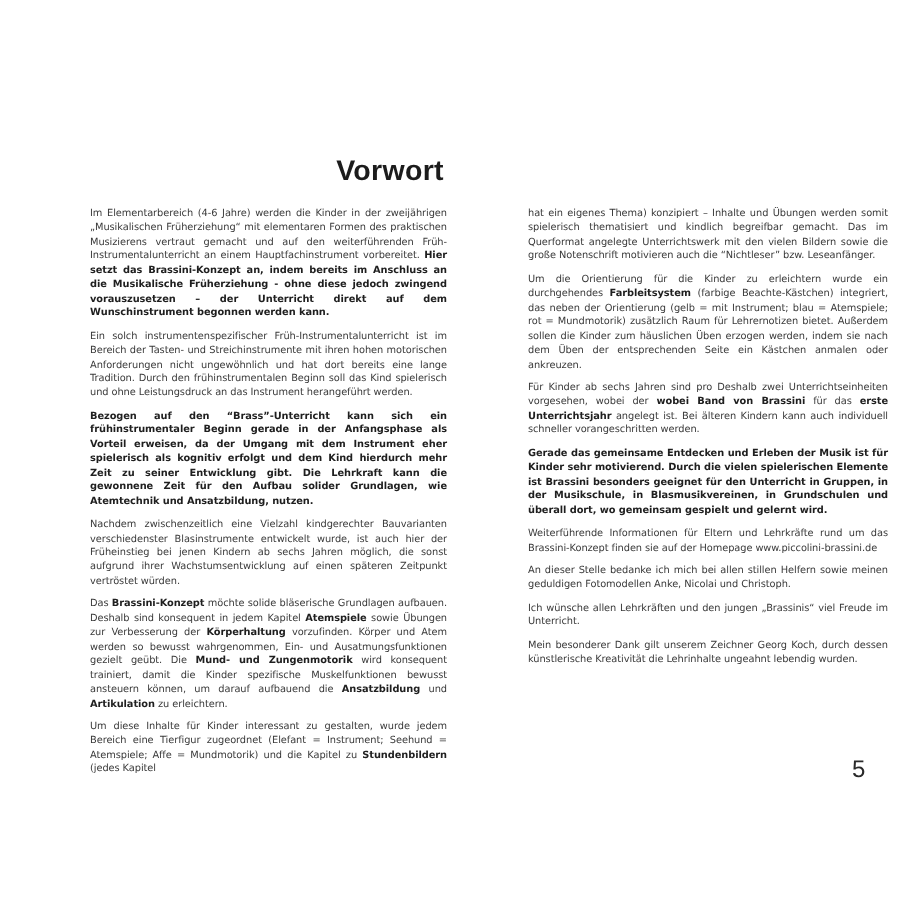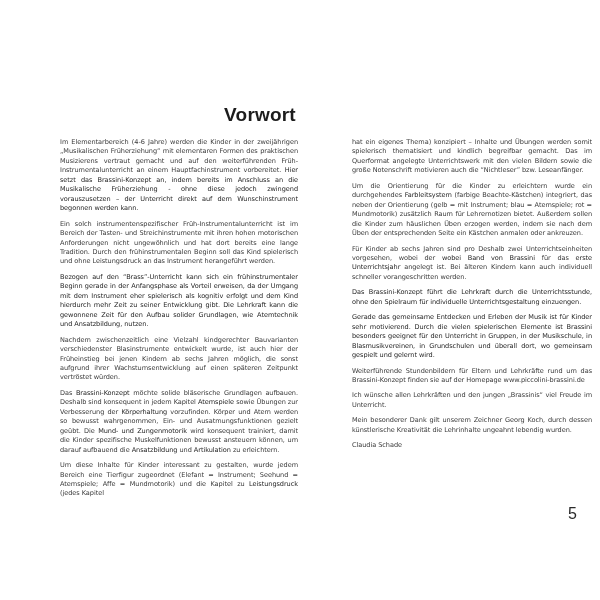--- a/index.html
+++ b/index.html
@@ -12,46 +12,45 @@
     font-family: "Liberation Sans", sans-serif; font-weight: bold; font-size: 19px; color: #1c1c1c;
     letter-spacing: 0.2px;
   }
   .col {
     position: absolute; top: 138px; width: 238px;
     font-size: 6.55px; line-height: 9.45px; text-align: justify; letter-spacing: -0.05px;
   }
   .col.left { left: 60px; }
   .col.right { left: 307px; width: 240px; margin-left: 45px; }
   .col p { margin: 0 0 6px 0; }
-  .col b { font-weight: normal; color: #1f1f1f; }
+  .col b { font-weight: bold; color: #1f1f1f; }
   .page-number {
     position: absolute; left: 568px; top: 505px;
     font-family: "Liberation Sans", sans-serif; font-size: 16px; color: #2a2a2a;
   }
 </style>
 </head>
 <body>
 
 <div>
   <h1 class="page-title">Vorwort</h1>
 
   <div class="col left">
       <p><span>Im Elementarbereich (4-6 Jahre) werden die Kinder in der zweijährigen „Musikalischen Früherziehung“ mit elementaren Formen des praktischen Musizierens vertraut gemacht und auf den weiterführenden Früh-Instrumentalunterricht an einem Hauptfachinstrument vorbereitet. </span><b>Hier setzt das Brassini-Konzept an, indem bereits im Anschluss an die Musikalische Früherziehung - ohne diese jedoch zwingend vorauszusetzen – der Unterricht direkt auf dem Wunschinstrument begonnen werden kann.</b></p>
       <p><span>Ein solch instrumentenspezifischer Früh-Instrumentalunterricht ist im Bereich der Tasten- und Streichinstrumente mit ihren hohen motorischen Anforderungen nicht ungewöhnlich und hat dort bereits eine lange Tradition. Durch den frühinstrumentalen Beginn soll das Kind spielerisch und ohne Leistungsdruck an das Instrument herangeführt werden.</span></p>
       <p><b>Bezogen auf den “Brass”-Unterricht kann sich ein frühinstrumentaler Beginn gerade in der Anfangsphase als Vorteil erweisen, da der Umgang mit dem Instrument eher spielerisch als kognitiv erfolgt und dem Kind hierdurch mehr Zeit zu seiner Entwicklung gibt. Die Lehrkraft kann die gewonnene Zeit für den Aufbau solider Grundlagen, wie Atemtechnik und Ansatzbildung, nutzen.</b></p>
       <p><span>Nachdem zwischenzeitlich eine Vielzahl kindgerechter Bauvarianten verschiedenster Blasinstrumente entwickelt wurde, ist auch hier der Früheinstieg bei jenen Kindern ab sechs Jahren möglich, die sonst aufgrund ihrer Wachstumsentwicklung auf einen späteren Zeitpunkt vertröstet würden.</span></p>
       <p><span>Das </span><b>Brassini-Konzept</b><span> möchte solide bläserische Grundlagen aufbauen. Deshalb sind konsequent in jedem Kapitel </span><b>Atemspiele</b><span> sowie Übungen zur Verbesserung der </span><b>Körperhaltung</b><span> vorzufinden. Körper und Atem werden so bewusst wahrgenommen, Ein- und Ausatmungsfunktionen gezielt geübt. Die </span><b>Mund- und Zungenmotorik</b><span> wird konsequent trainiert, damit die Kinder spezifische Muskelfunktionen bewusst ansteuern können, um darauf aufbauend die </span><b>Ansatzbildung</b><span> und </span><b>Artikulation</b><span> zu erleichtern.</span></p>
-      <p><span>Um diese Inhalte für Kinder interessant zu gestalten, wurde jedem Bereich eine Tierfigur zugeordnet (Elefant = Instrument; Seehund = Atemspiele; Affe = Mundmotorik) und die Kapitel zu </span><b>Leistungsdruck</b><span> (jedes Kapitel</span></p>
+      <p><span>Um diese Inhalte für Kinder interessant zu gestalten, wurde jedem Bereich eine Tierfigur zugeordnet (Elefant = Instrument; Seehund = Atemspiele; Affe = Mundmotorik) und die Kapitel zu </span><b>Stundenbildern</b><span> (jedes Kapitel</span></p>
     </div>
   <div class="col right">
       <p><span>hat ein eigenes Thema) konzipiert – Inhalte und Übungen werden somit spielerisch thematisiert und kindlich begreifbar gemacht. Das im Querformat angelegte Unterrichtswerk mit den vielen Bildern sowie die große Notenschrift motivieren auch die “Nichtleser” bzw. Leseanfänger.</span></p>
       <p><span>Um die Orientierung für die Kinder zu erleichtern wurde ein durchgehendes </span><b>Farbleitsystem</b><span> (farbige Beachte-Kästchen) integriert, das neben der Orientierung (gelb = mit Instrument; blau = Atemspiele; rot = Mundmotorik) zusätzlich Raum für Lehrernotizen bietet. Außerdem sollen die Kinder zum häuslichen Üben erzogen werden, indem sie nach dem Üben der entsprechenden Seite ein Kästchen anmalen oder ankreuzen.</span></p>
       <p><span>Für Kinder ab sechs Jahren sind pro Deshalb zwei Unterrichtseinheiten vorgesehen, wobei der </span><b>wobei Band von Brassini</b><span> für das </span><b>erste Unterrichtsjahr</b><span> angelegt ist. Bei älteren Kindern kann auch individuell schneller vorangeschritten werden.</span></p>
-      <p><b>Das Brassini-Konzept führt die Lehrkraft durch die Unterrichtsstunde, ohne den Spielraum für individuelle Unterrichtsgestaltung einzuengen.</b></p>
       <p><b>Gerade das gemeinsame Entdecken und Erleben der Musik ist für Kinder sehr motivierend. Durch die vielen spielerischen Elemente ist Brassini besonders geeignet für den Unterricht in Gruppen, in der Musikschule, in Blasmusikvereinen, in Grundschulen und überall dort, wo gemeinsam gespielt und gelernt wird.</b></p>
-      <p><span>Weiterführende Stundenbildern für Eltern und Lehrkräfte rund um das Brassini-Konzept finden sie auf der Homepage www.piccolini-brassini.de</span></p>
+      <p><span>Weiterführende Informationen für Eltern und Lehrkräfte rund um das Brassini-Konzept finden sie auf der Homepage www.piccolini-brassini.de</span></p>
+      <p><span>An dieser Stelle bedanke ich mich bei allen stillen Helfern sowie meinen geduldigen Fotomodellen Anke, Nicolai und Christoph.</span></p>
       <p><span>Ich wünsche allen Lehrkräften und den jungen „Brassinis“ viel Freude im Unterricht.</span></p>
       <p><span>Mein besonderer Dank gilt unserem Zeichner Georg Koch, durch dessen künstlerische Kreativität die Lehrinhalte ungeahnt lebendig wurden.</span></p>
-      <p><span>Claudia Schade</span></p>
     </div>
 
   <div class="page-number">5</div>
 </div>
 
 </body></html>

